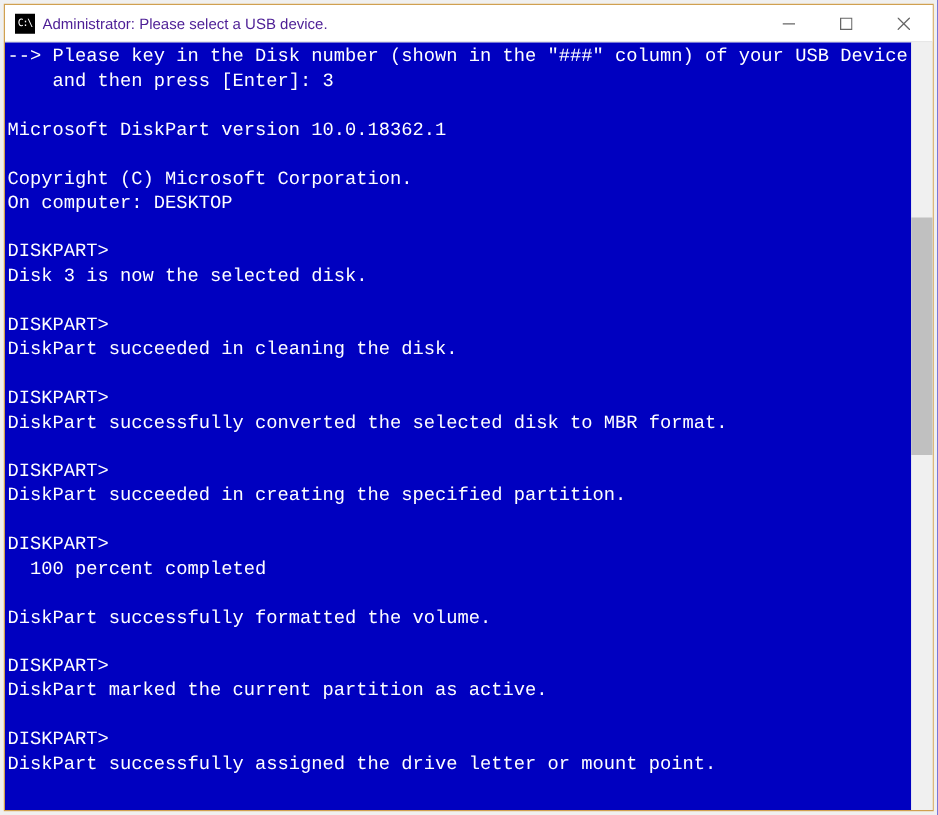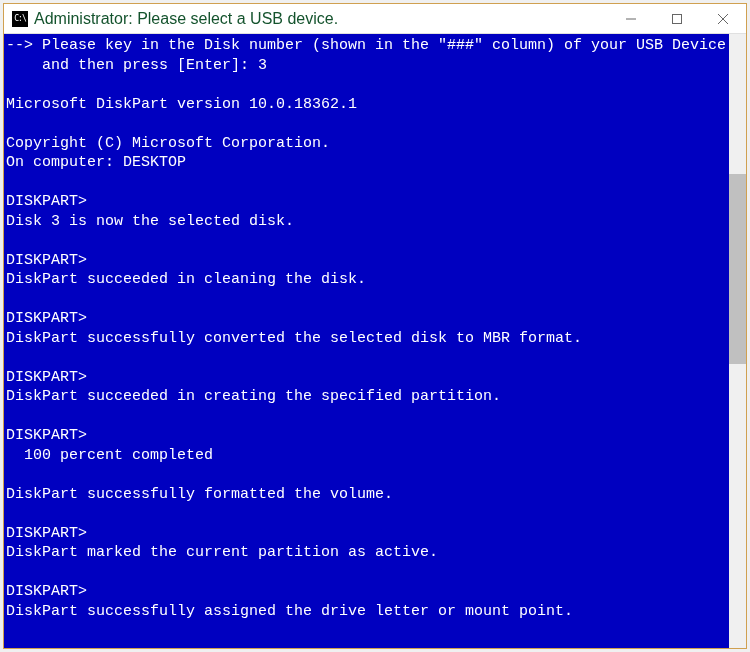--- a/index.html
+++ b/index.html
@@ -42,22 +42,22 @@
   }
   .titlebar-icon span {
     color: #fff;
     font-family: Consolas, monospace;
     font-size: 8px;
     line-height: 1;
     letter-spacing: -1px;
   }
   .titlebar-title {
     flex: 1 1 auto;
-    font-size: 16px;
-    color: #14532d;
+    font-size: 12px;
+    color: #4c1d95;
     white-space: nowrap;
     overflow: hidden;
   }
   .window-controls {
     display: flex;
     height: 100%;
   }
   .win-btn {
     width: 46px;
     height: 100%;

